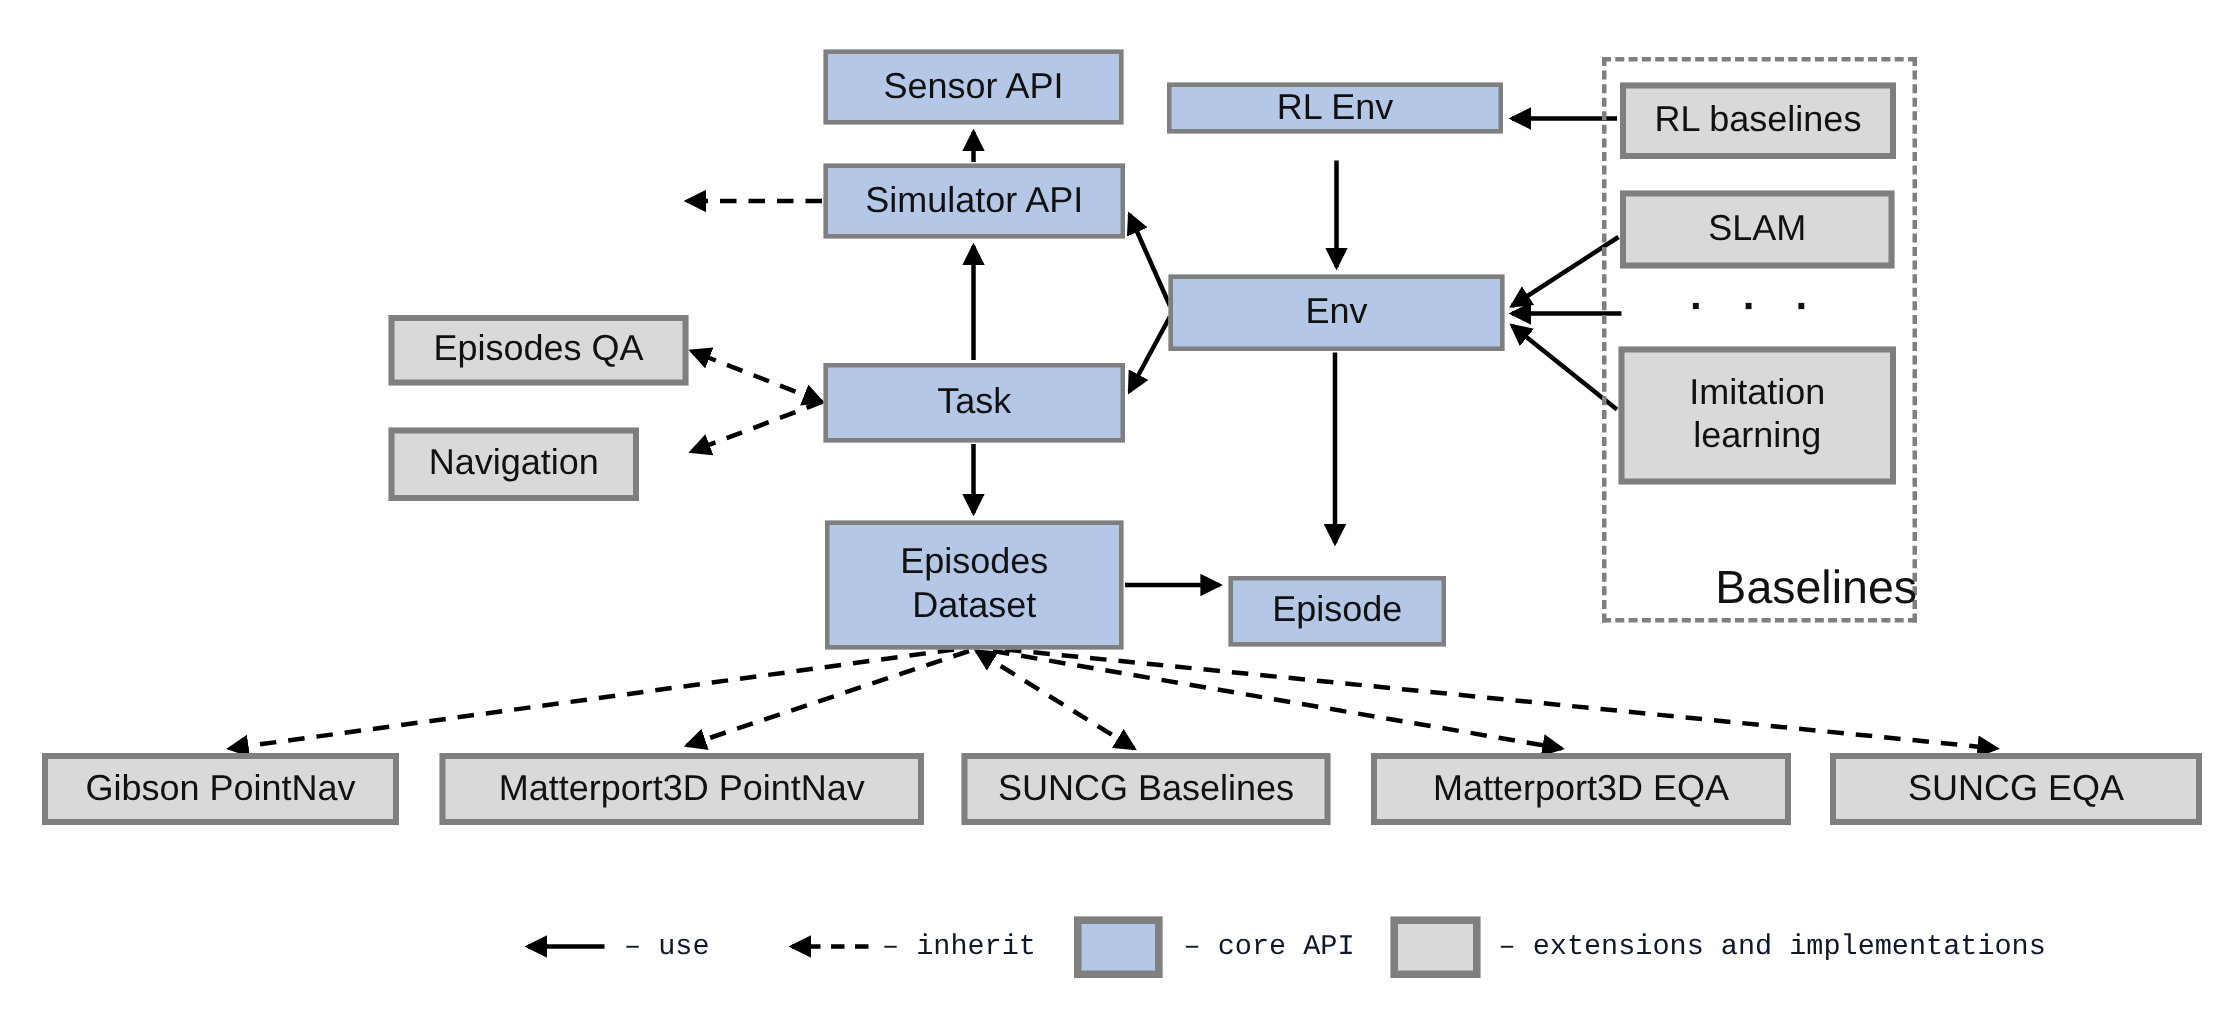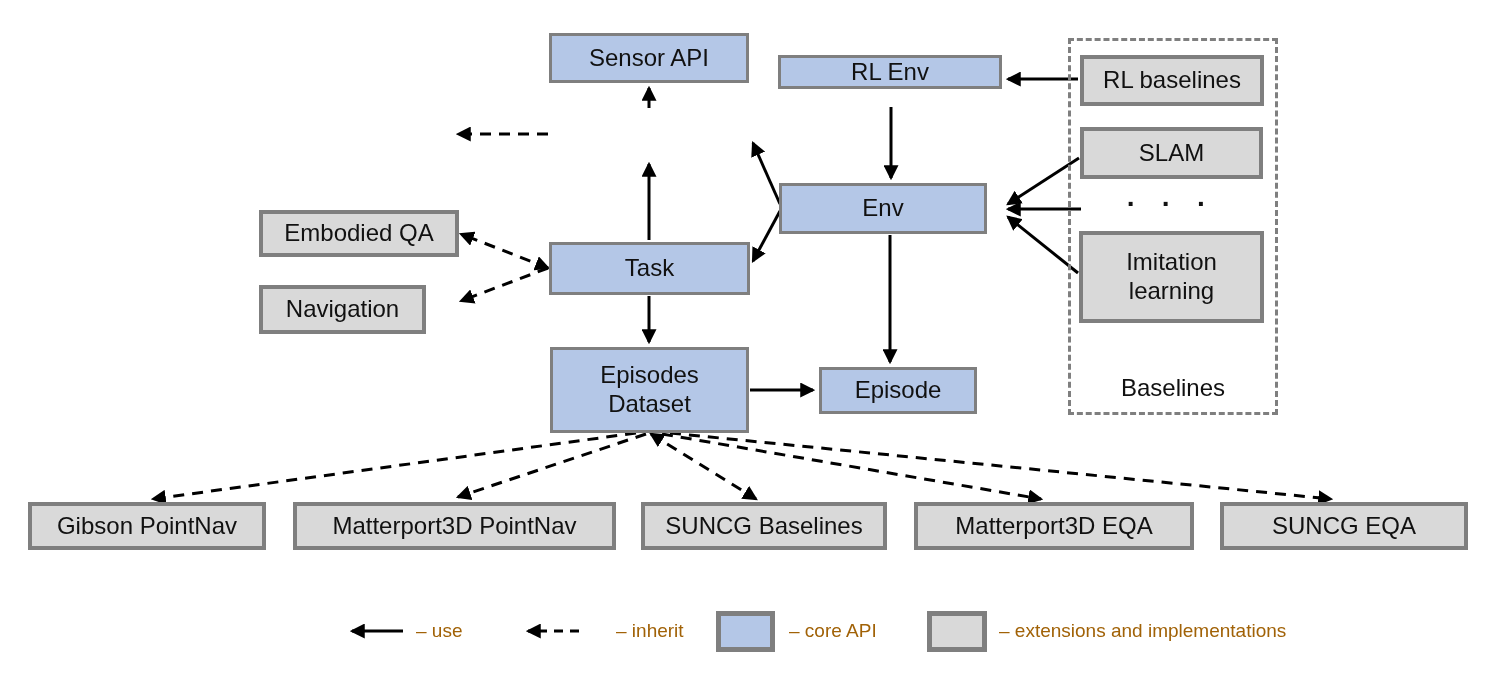--- a/index.html
+++ b/index.html
@@ -26,40 +26,41 @@
   .core{ background:var(--core-fill,#b4c7e7); }
   .ext{ background:var(--extension-fill,#d9d9d9); border-width:4px; }
   .group-box{
     position:absolute;
     box-sizing:border-box;
     border:3px dashed var(--box-border,#7f7f7f);
     background:transparent;
   }
   .group-label{
     position:absolute;
-    text-align:center;
-    font-size:24px;
+    text-align:right;
+    font-size:31px;
     color:#111111;
   }
   .dots{
     position:absolute;
     text-align:center;
     font-size:28px;
     font-weight:600;
     letter-spacing:9px;
     color:#111111;
   }
   .legend-label{
     position:absolute;
     font-size:19px;
-    color:#a16207;
+    color:#0f172a;
     white-space:nowrap;
     display:flex;
     align-items:center;
     height:24px;
+    font-family:Liberation Mono, monospace;
   }
   .swatch{
     position:absolute;
     box-sizing:border-box;
     border:5px solid var(--box-border,#7f7f7f);
   }
   .swatch.core-sw{ background:var(--core-fill,#b4c7e7); }
   .swatch.ext-sw{ background:var(--extension-fill,#d9d9d9); }
   svg.arrows{
     position:absolute;left:0;top:0;
@@ -111,39 +112,42 @@
       <line x1="579" y1="631" x2="528" y2="631" marker-end="url(#ah)"></line>
     </g>
   </svg>
 
   <div class="group-box" style="left:1068px;top:38px;width:210px;height:377px"></div>
   <div class="group-label" style="left:1068px;top:374px;width:210px">Baselines</div>
 
   <div class="box core" style="left:549px;top:33px;width:200px;height:50px">
     <span>Sensor API</span>
   </div>
+  <div class="box core" style="left:549px;top:109px;width:201px;height:50px">
+    <span>Simulator API</span>
+  </div>
   <div class="box core" style="left:778px;top:55px;width:224px;height:34px">
     <span>RL Env</span>
   </div>
-  <div class="box core" style="left:779px;top:183px;width:208px;height:51px">
+  <div class="box core" style="left:779px;top:183px;width:224px;height:51px">
     <span>Env</span>
   </div>
   <div class="box core" style="left:549px;top:242px;width:201px;height:53px">
     <span>Task</span>
   </div>
   <div class="box core" style="left:550px;top:347px;width:199px;height:86px">
     <span>Episodes</span>
     <span>Dataset</span>
   </div>
-  <div class="box core" style="left:819px;top:367px;width:158px;height:47px">
+  <div class="box core" style="left:819px;top:384px;width:145px;height:47px">
     <span>Episode</span>
   </div>
 
   <div class="box ext" style="left:259px;top:210px;width:200px;height:47px">
-    <span>Embodied QA</span>
+    <span>Episodes QA</span>
   </div>
   <div class="box ext" style="left:259px;top:285px;width:167px;height:49px">
     <span>Navigation</span>
   </div>
   <div class="box ext" style="left:1080px;top:55px;width:184px;height:51px">
     <span>RL baselines</span>
   </div>
   <div class="box ext" style="left:1080px;top:127px;width:183px;height:52px">
     <span>SLAM</span>
   </div>
@@ -163,19 +167,19 @@
     <span>SUNCG Baselines</span>
   </div>
   <div class="box ext" style="left:914px;top:502px;width:280px;height:48px">
     <span>Matterport3D EQA</span>
   </div>
   <div class="box ext" style="left:1220px;top:502px;width:248px;height:48px">
     <span>SUNCG EQA</span>
   </div>
 
   <div class="legend-label" style="left:416px;top:619px">– use</div>
-  <div class="legend-label" style="left:616px;top:619px">– inherit</div>
+  <div class="legend-label" style="left:588px;top:619px">– inherit</div>
   <div class="swatch core-sw" style="left:716px;top:611px;width:59px;height:41px"></div>
   <div class="legend-label" style="left:789px;top:619px">– core API</div>
   <div class="swatch ext-sw" style="left:927px;top:611px;width:60px;height:41px"></div>
   <div class="legend-label" style="left:999px;top:619px">– extensions and implementations</div>
 
 </div>
 
 </body></html>

